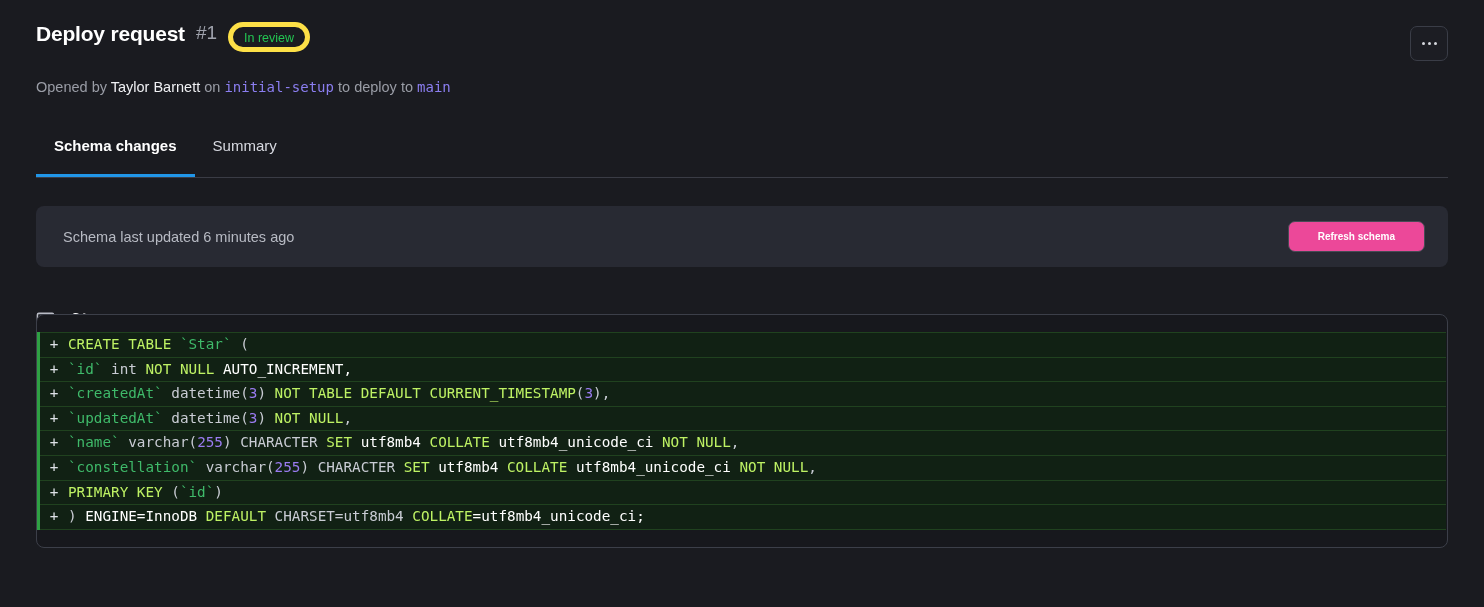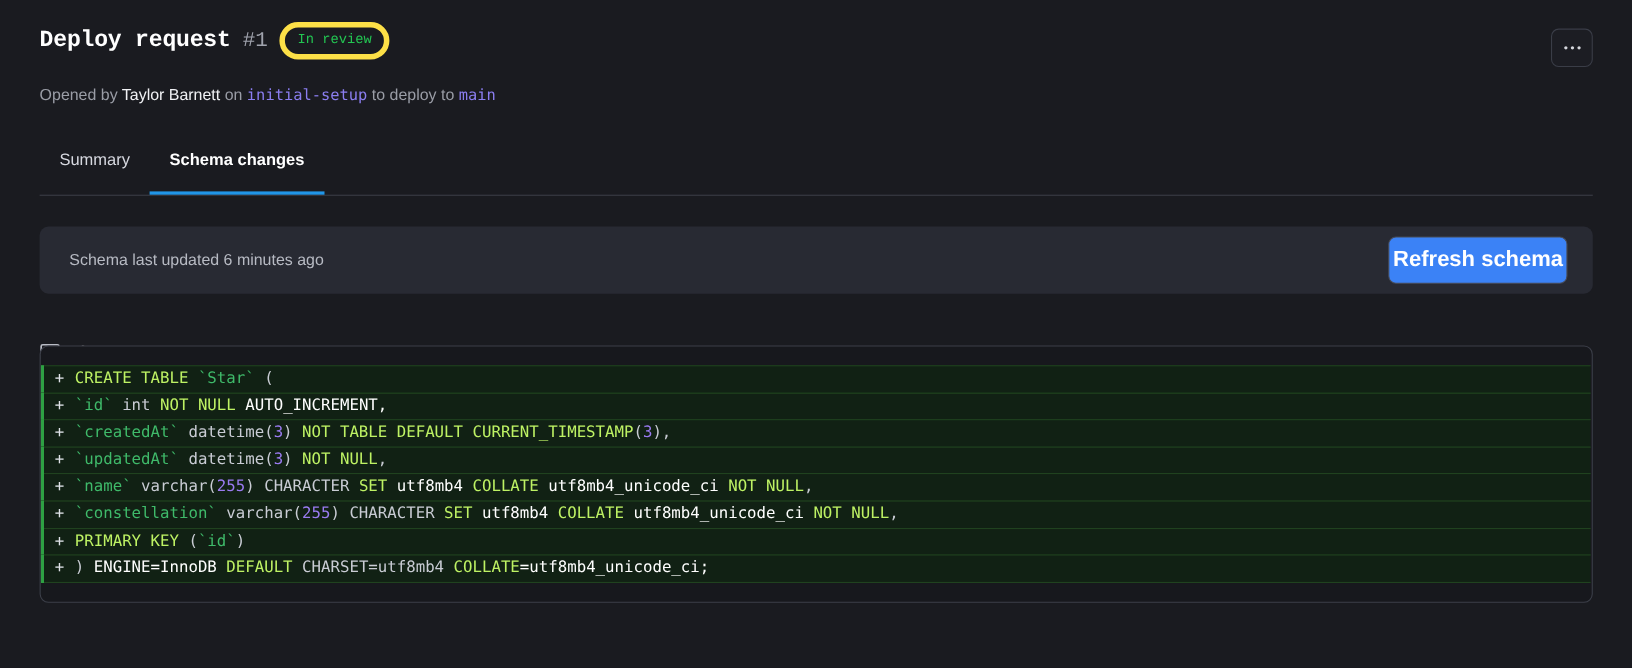--- a/index.html
+++ b/index.html
@@ -23,24 +23,22 @@
 
   
   .header {
     position: absolute;
     left: 36px;
     top: 22px;
     right: 36px;
   }
   .title-row {
     display: flex;
-    align-items: center;
     gap: 11px;
     height: 30px;
-    font-family: Liberation Mono, monospace;
   }
   .title {
     font-size: 21px;
     font-weight: bold;
     color: #ffffff;
     letter-spacing: -0.2px;
     white-space: nowrap;
   }
   .title-number {
     font-size: 19px;
@@ -146,27 +144,27 @@
     align-items: center;
     justify-content: space-between;
     padding: 0 23px 0 27px;
   }
   .schema-bar-text {
     font-size: 14.5px;
     color: #b7bac3;
   }
   .refresh-button {
     border: 1px solid #474a55;
-    background: #3b82f6;
+    background: #ec4899;
     color: #ffffff;
-    font-size: 20px;
+    font-size: 10px;
     font-weight: bold;
     font-family: "Liberation Sans", sans-serif;
     border-radius: 7px;
-    padding: 9px 3px;
+    padding: 9px 29px;
     cursor: pointer;
     white-space: nowrap;
   }
 
   
   .table-head {
     position: absolute;
     left: 36px;
     top: 282px;
     display: flex;
@@ -265,22 +263,22 @@
     </div>
   </div>
 
   <div class="more-button">
     <span class="dot"></span>
     <span class="dot"></span>
     <span class="dot"></span>
   </div>
 
   <div class="tabs">
+    <div class="tab active">Schema changes</div>
     <div class="tab">Summary</div>
-    <div class="tab active">Schema changes</div>
   </div>
 
   <div class="schema-bar">
     <span class="schema-bar-text">Schema last updated 6 minutes ago</span>
     <button class="refresh-button">Refresh schema</button>
   </div>
 
   <div class="table-head">
     <svg class="table-icon" viewBox="0 0 20 20">
       <rect x="1.5" y="2.5" width="17" height="15" rx="1.5" fill="none" stroke="#b9bcc5" stroke-width="1.6"></rect>

